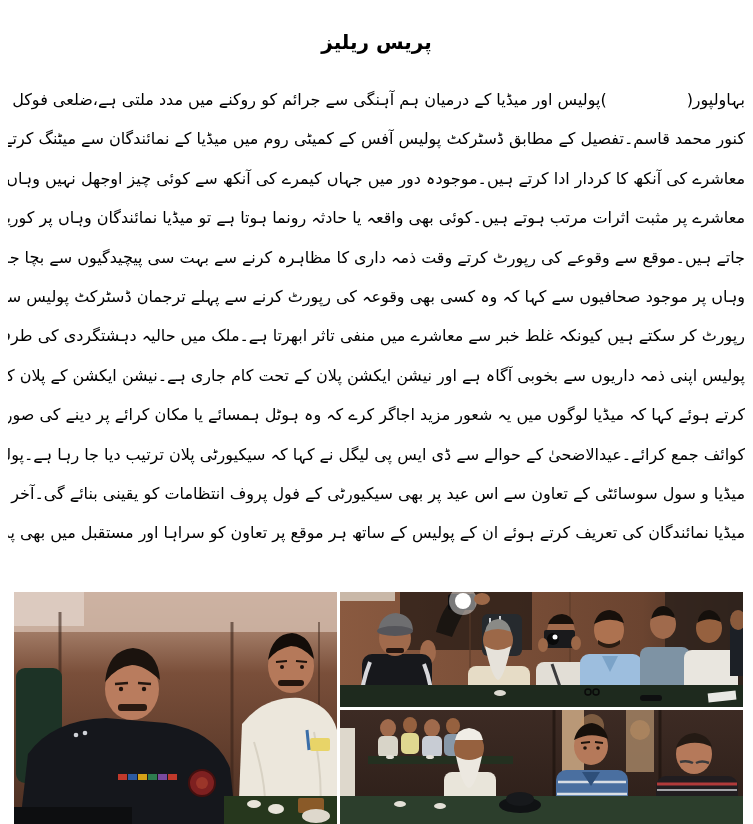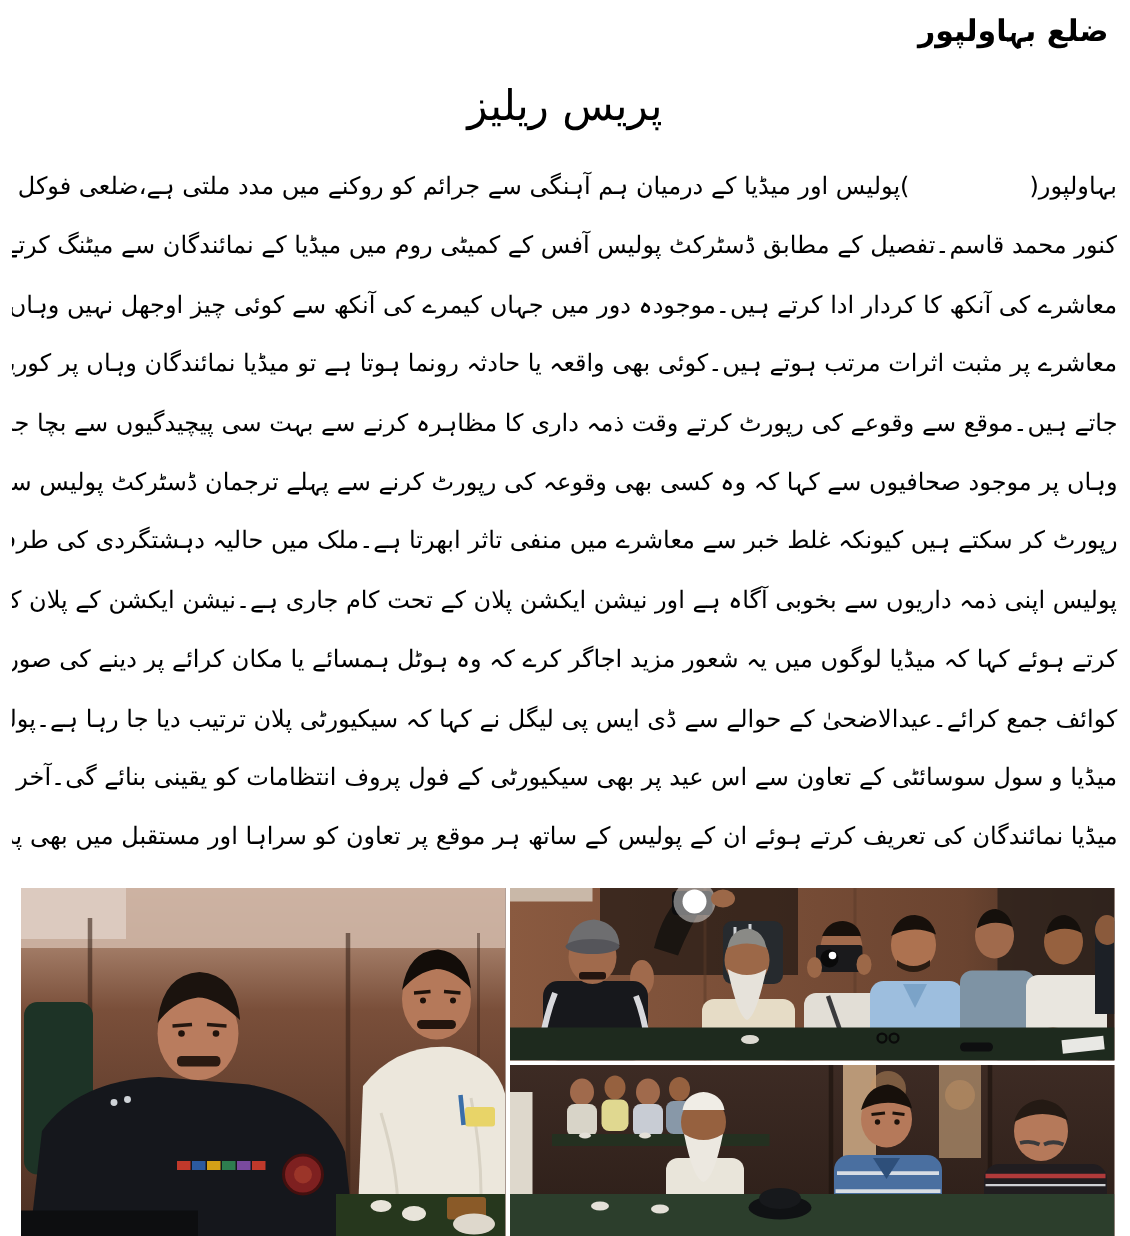--- a/index.html
+++ b/index.html
@@ -5,42 +5,41 @@
   html,body{margin:0;padding:0;}
   body{
     width:753px;height:824px;background:#ffffff;position:relative;overflow:hidden;
     font-family:"DejaVu Sans", sans-serif;color:#000;
   }
   .hdr{
     display:flex;justify-content:space-between;direction:rtl;
     padding:8px 14px 0 14px;font-size:20px;font-weight:bold;
   }
   .doc-title{
-    text-align:center;font-size:28px;font-weight:normal;margin-top:22px;height:44px;
+    text-align:center;font-size:20px;font-weight:bold;margin-top:22px;height:44px;
   }
   .body-text{direction:rtl;margin:6px 8px 0 8px;}
   .line{
     font-size:16px;line-height:39.4px;height:39.4px;
     text-align:justify;text-align-last:justify;
     white-space:nowrap;overflow:hidden;
   }
   .photos{
     position:absolute;left:14px;top:592px;width:729px;height:232px;
     display:grid;grid-template-columns:323px 403px;grid-template-rows:115px 114px;gap:3px;
     background:#fff;
   }
   .panel{overflow:hidden;background:#5a3b2c;}
   .panel svg{width:100%;height:100%;display:block;}
   .p-left{grid-row:1/3;}
 </style>
 </head>
 <body>
 
 <div class="hdr">
-  <span>ضلع بہاولپور</span>
 </div>
 
 <div class="doc-title">پریس ریلیز</div>
 
 <div class="body-text">
   <div class="line">بہاولپور(     )پولیس اور میڈیا کے درمیان ہم آہنگی سے جرائم کو روکنے میں مدد ملتی ہے،ضلعی فوکل پرسن ڈی ایس پی</div>
   <div class="line">کنور محمد قاسم۔تفصیل کے مطابق ڈسٹرکٹ پولیس آفس کے کمیٹی روم میں میڈیا کے نمائندگان سے میٹنگ کرتے ہوئے کہا کہ صحافی</div>
   <div class="line">معاشرے کی آنکھ کا کردار ادا کرتے ہیں۔موجودہ دور میں جہاں کیمرے کی آنکھ سے کوئی چیز اوجھل نہیں وہاں پر ذمہ دار صحافت سے</div>
   <div class="line">معاشرے پر مثبت اثرات مرتب ہوتے ہیں۔کوئی بھی واقعہ یا حادثہ رونما ہوتا ہے تو میڈیا نمائندگان وہاں پر کوریج کرنے کے لئے پہنچ</div>
   <div class="line">جاتے ہیں۔موقع سے وقوعے کی رپورٹ کرتے وقت ذمہ داری کا مظاہرہ کرنے سے بہت سی پیچیدگیوں سے بچا جا سکتا ہے۔انہوں نے</div>

